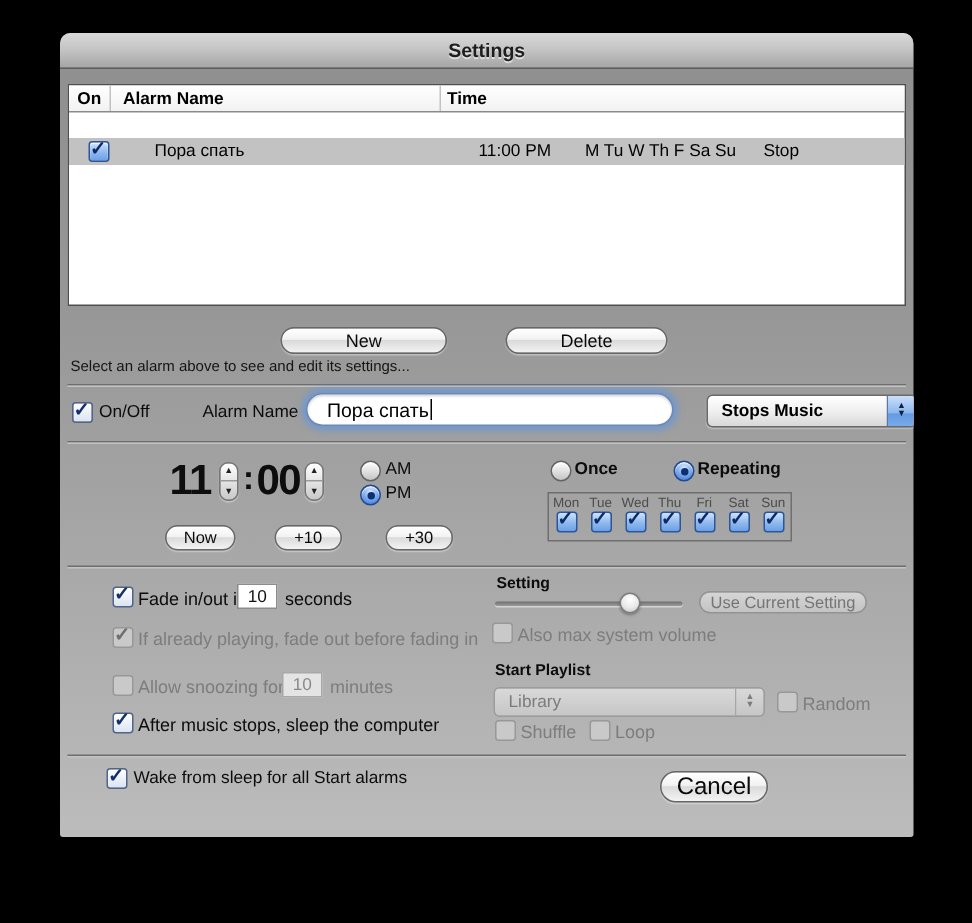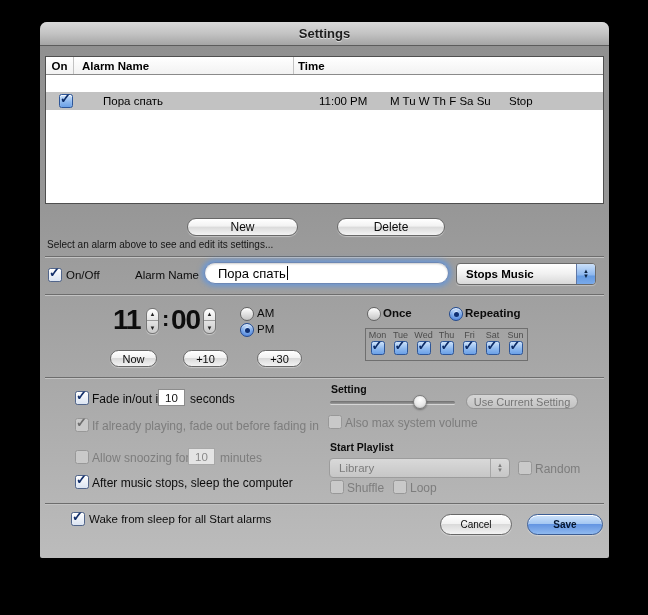--- a/index.html
+++ b/index.html
@@ -31,21 +31,21 @@
 
   
   .pill{position:absolute;box-sizing:border-box;border:1px solid #686868;border-radius:20px;
         background:linear-gradient(180deg,#ffffff 0%,#f2f2f2 45%,#dadada 50%,#f3f3f3 100%);
         display:flex;align-items:center;justify-content:center;font-size:12px;color:#0a0a0a;
         box-shadow:0 1px 1px rgba(255,255,255,.4), inset 0 1px 0 #fff;}
   .pill.small{font-size:11px;}
   .pill.disabled{background:linear-gradient(180deg,#d6d6d6,#c3c3c3);border-color:#949494;color:#757575;box-shadow:none;}
   .pill.save{background:linear-gradient(180deg,#cfe3fa 0%,#a6c8f2 45%,#6495e2 50%,#8fb9ef 100%);
              border-color:#3c5d94;color:#05152e;font-weight:bold;}
-  .pill.cancelb{font-size:10px;}
+  .pill.cancelb{font-size:16px;}
 
   
   .cb{position:absolute;width:12px;height:12px;border:1px solid #51658b;border-radius:2.5px;
       background:linear-gradient(#fefefe,#dbe4f2);box-shadow:inset 0 1px 1px rgba(255,255,255,.9);}
   .cb.checked::after{content:"✓";position:absolute;left:0px;top:-4px;font-size:13px;font-weight:bold;color:#14306b;}
   .cb.aqua{background:linear-gradient(180deg,#cde2fa 0%,#8fb9ee 55%,#6ba0e6 100%);border-color:#2d5699;}
   .cb.aqua.checked::after{color:#0c2b66;}
   .cb.disabled{background:#c9c9c9;border-color:#989898;box-shadow:none;}
   .cb.disabled.checked::after{color:#6e6e6e;}
 
@@ -146,21 +146,21 @@
 
     <div class="divider" style="top:234px;"></div>
 
     <span class="cb checked" style="left:8px;top:246px;"></span>
     <div class="lbl" style="left:26px;top:247px;">On/Off</div>
     <div class="lbl" style="left:95px;top:247px;">Alarm Name</div>
     <div class="namefield">
       <span>Пора спать</span>
         <span class="caret"></span>
     </div>
-    <div class="popup" style="left:416px;top:241px;width:140px;height:22px;">
+    <div class="popup" style="left:431px;top:241px;width:140px;height:22px;">
       <span class="ptext">Stops Music</span>
       <span class="pstep">
           <span>▲</span>
           <span>▼</span>
         </span>
     </div>
 
     <div class="divider" style="top:272px;"></div>
 
     <div class="timedigits" style="left:73px;top:282px;">11</div>
@@ -261,16 +261,15 @@
     <span class="cb disabled" style="left:290px;top:458px;"></span>
     <div class="lbl dis" style="left:307px;top:459px;font-size:12px;">Shuffle</div>
     <span class="cb disabled" style="left:353px;top:458px;"></span>
     <div class="lbl dis" style="left:370px;top:459px;font-size:12px;">Loop</div>
 
     <div class="divider" style="top:481px;"></div>
 
     <span class="cb checked" style="left:31px;top:490px;"></span>
     <div class="lbl" style="left:49px;top:491px;">Wake from sleep for all Start alarms</div>
     <div class="pill cancelb" style="left:400px;top:492px;width:72px;height:21px;">Cancel</div>
-    <div class="pill cancelb save" style="left:487px;top:492px;width:76px;height:21px;">Save</div>
 
   </div>
 </div>
 
 </body></html>

